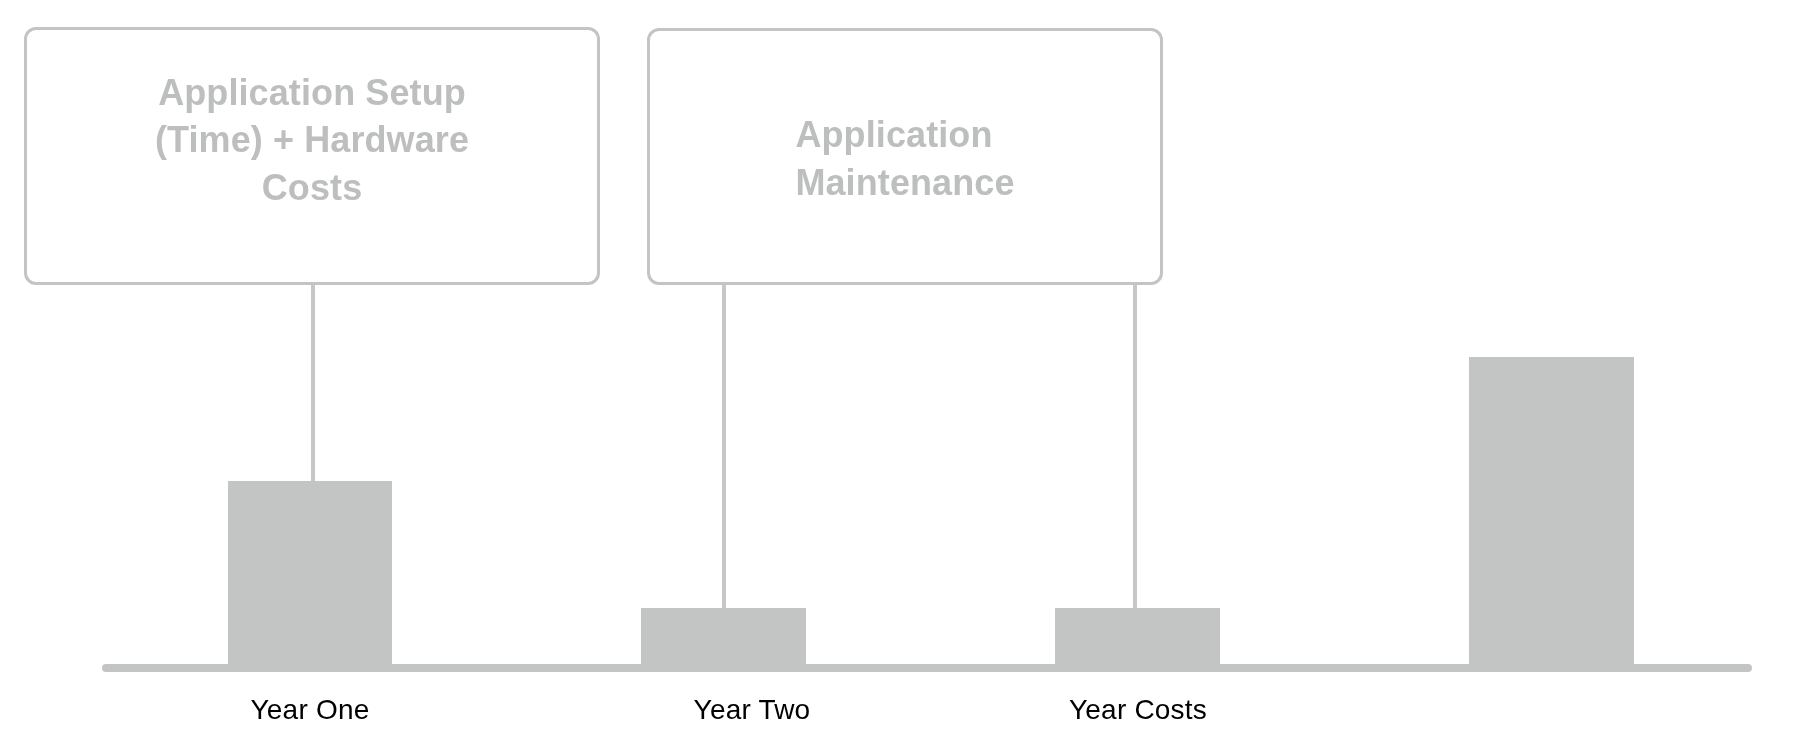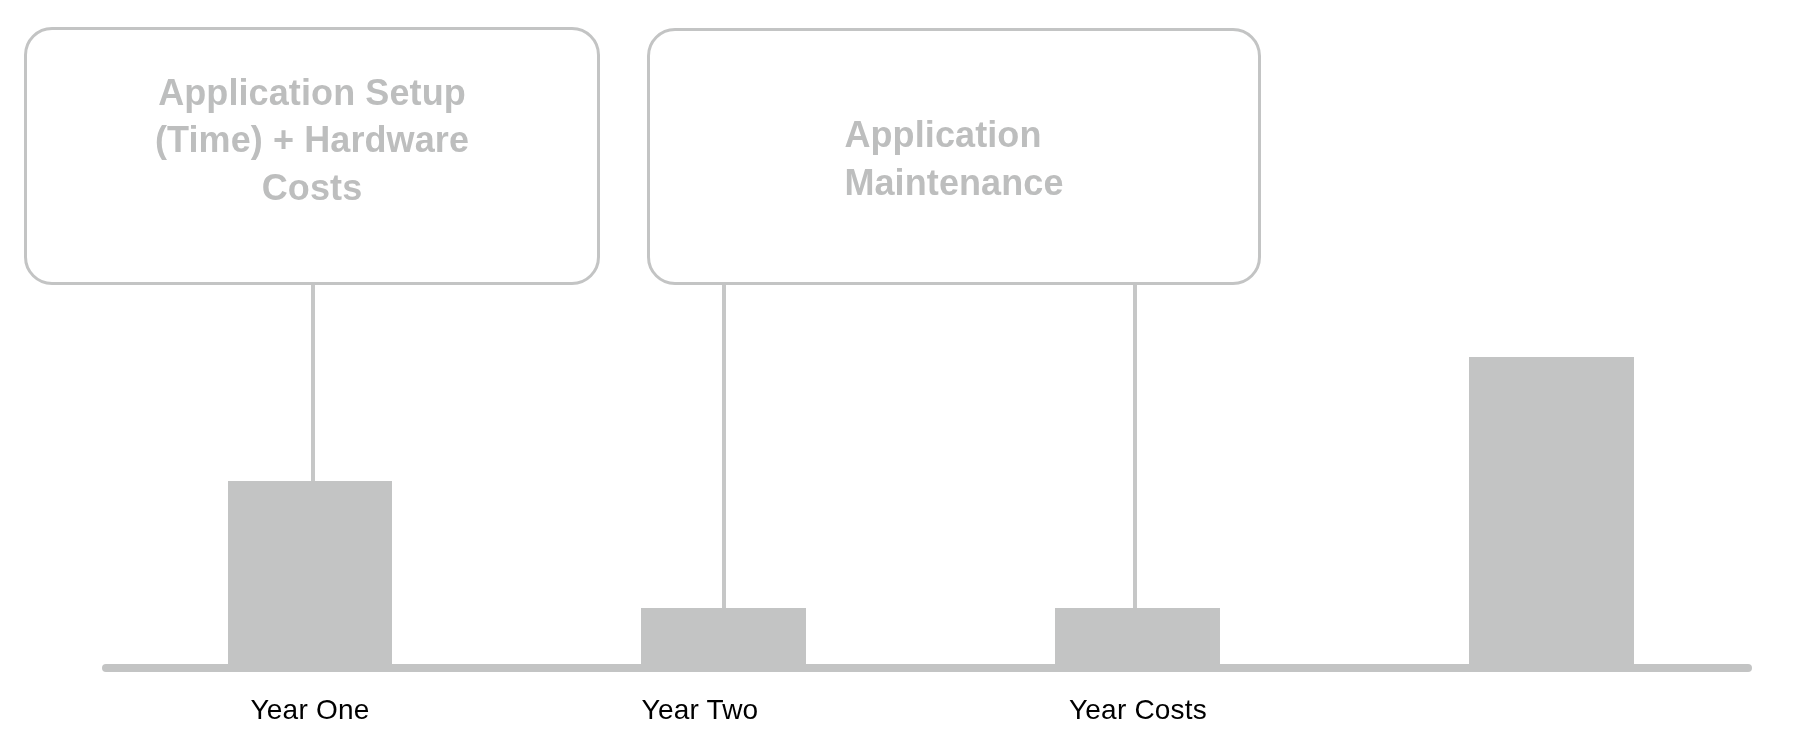--- a/index.html
+++ b/index.html
@@ -16,21 +16,21 @@
     height: 738px;
     background: #ffffff;
     overflow: hidden;
   }
 
   
   .callout {
     position: absolute;
     box-sizing: border-box;
     border: 3px solid #c3c4c4;
-    border-radius: 28px;
+    border-radius: 12px;
     background: #ffffff;
     display: flex;
     align-items: center;
     justify-content: center;
     z-index: 3;
   }
   .callout-label {
     color: #bdbebe;
     font-weight: bold;
     text-align: center;
@@ -45,21 +45,21 @@
     width: 576px;
     height: 258px;
   }
   #callout-setup .callout-label {
     font-size: 36px;
     transform: translateY(-16px);
   }
   #callout-maintenance {
     left: 647px;
     top: 28px;
-    width: 614px;
+    width: 516px;
     height: 257px;
   }
   #callout-maintenance .callout-label {
     font-size: 36px;
     transform: translateY(2px);
     text-align: left;
   }
 
   
   .leader {
@@ -120,16 +120,16 @@
   </div>
 
   <div class="bar" style="left:228px; top:481px; width:164px; height:187px;"></div>
   <div class="bar" style="left:641px; top:608px; width:165px; height:60px;"></div>
   <div class="bar" style="left:1055px; top:608px; width:165px; height:60px;"></div>
   <div class="bar" style="left:1469px; top:357px; width:165px; height:311px;"></div>
 
   <div id="axis-baseline"></div>
 
   <div class="cat-label" style="left:180px; width:260px;">Year One</div>
-  <div class="cat-label" style="left:570px; width:260px;">Year Two</div>
+  <div class="cat-label" style="left:622px; width:260px;">Year Two</div>
   <div class="cat-label" style="left:1008px; width:260px;">Year Costs</div>
 
 </div>
 
 </body></html>

